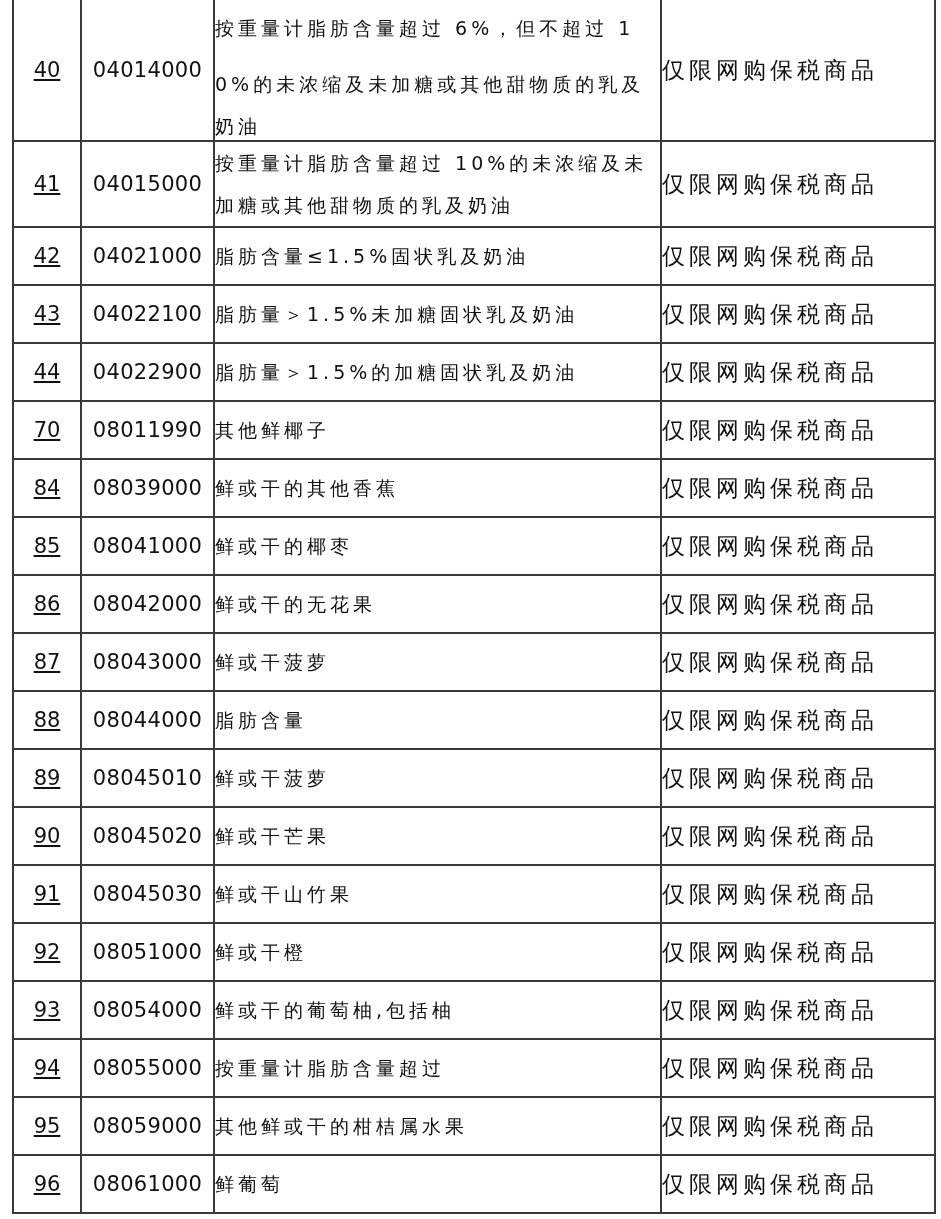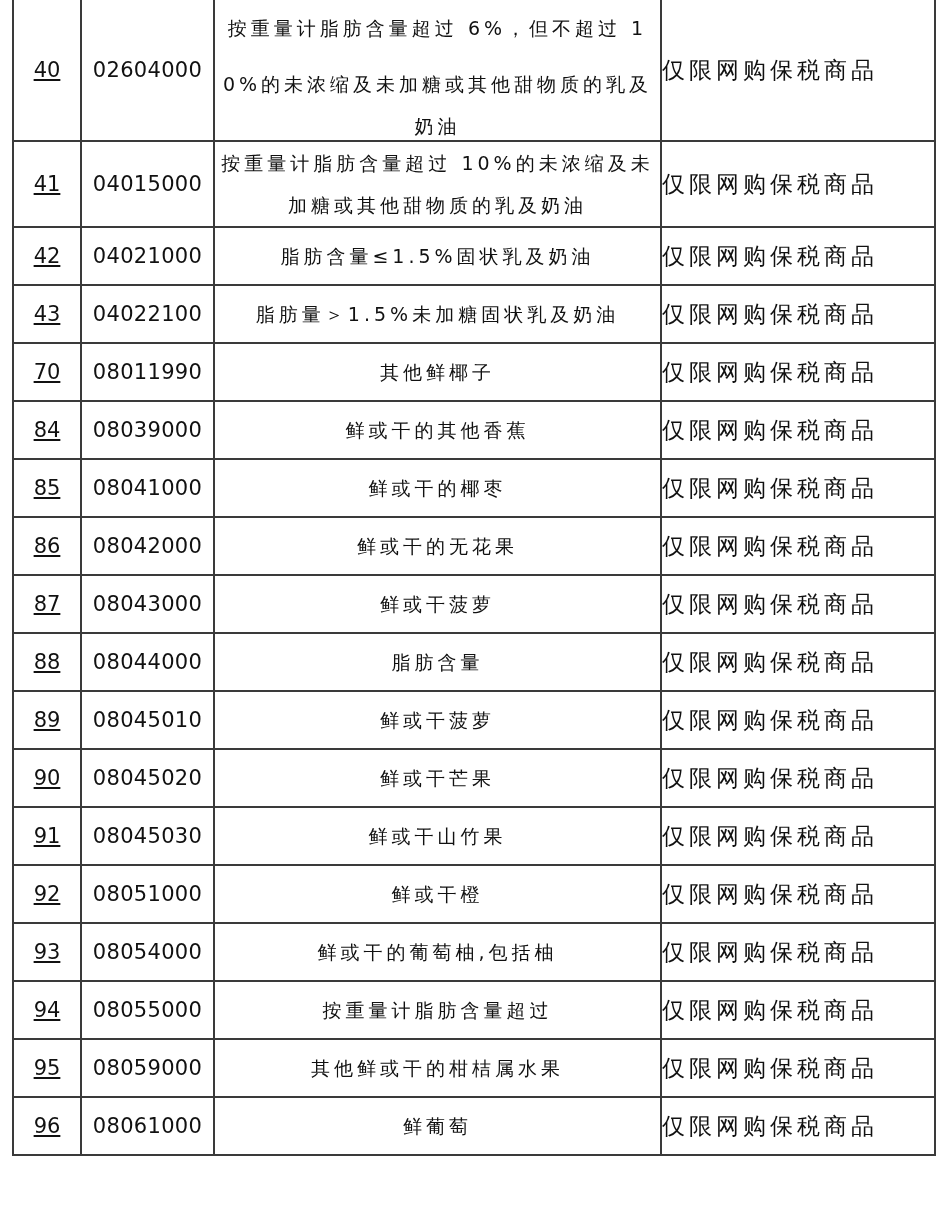--- a/index.html
+++ b/index.html
@@ -38,21 +38,21 @@
       color: #111;
       text-decoration: underline;
     }
     td.code {
       text-align: center;
       font-size: 21px;
       color: #111;
       letter-spacing: 0.3px;
     }
     td.name {
-      text-align: center;
+      text-align: left;
       font-size: 19px;
       color: #555;
       letter-spacing: 4px;
       padding-left: 2px;
       line-height: 28px;
     }
     td.note {
       text-align: left;
       font-size: 23px;
       color: #555;
@@ -75,21 +75,21 @@
 <table class="goods">
   <colgroup>
     <col class="c-no">
       <col class="c-code">
       <col class="c-name">
       <col class="c-note">
   </colgroup>
   <tbody>
     <tr class="r-tall">
       <td class="no">40</td>
-      <td class="code">02604000</td>
+      <td class="code">04014000</td>
       <td class="name multi">
         <div>按重量计脂肪含量超过 6%，但不超过 1</div>
         <div>0%的未浓缩及未加糖或其他甜物质的乳及</div>
         <div style="line-height:28px;">奶油</div>
       </td>
       <td class="note">仅限网购保税商品</td>
     </tr>
     <tr class="r-mid">
       <td class="no">41</td>
       <td class="code">04015000</td>
@@ -105,20 +105,26 @@
       <td class="name">脂肪含量≤1.5%固状乳及奶油</td>
       <td class="note">仅限网购保税商品</td>
     </tr>
     <tr class="r">
       <td class="no">43</td>
       <td class="code">04022100</td>
       <td class="name">脂肪量＞1.5%未加糖固状乳及奶油</td>
       <td class="note">仅限网购保税商品</td>
     </tr>
     <tr class="r">
+      <td class="no">44</td>
+      <td class="code">04022900</td>
+      <td class="name">脂肪量＞1.5%的加糖固状乳及奶油</td>
+      <td class="note">仅限网购保税商品</td>
+    </tr>
+    <tr class="r">
       <td class="no">70</td>
       <td class="code">08011990</td>
       <td class="name">其他鲜椰子</td>
       <td class="note">仅限网购保税商品</td>
     </tr>
     <tr class="r">
       <td class="no">84</td>
       <td class="code">08039000</td>
       <td class="name">鲜或干的其他香蕉</td>
       <td class="note">仅限网购保税商品</td>

